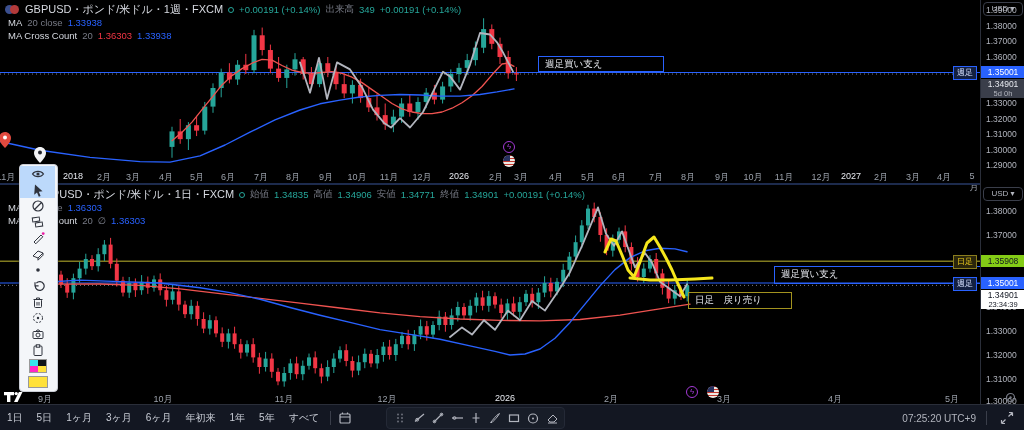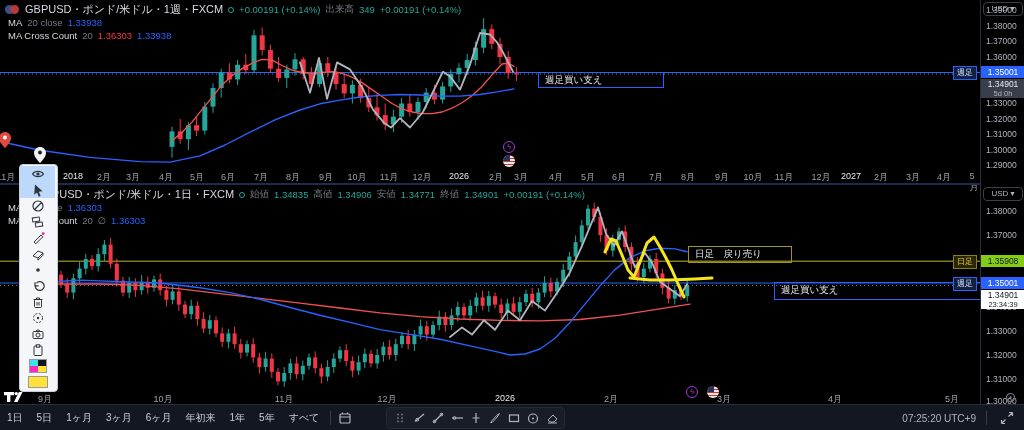--- a/index.html
+++ b/index.html
@@ -24,22 +24,22 @@
   
   .price-col{left:980px;top:0;width:44px;height:404px;border-left:1px solid #2a2e39;background:#000;z-index:20;}
   .p-tick{position:absolute;left:5px;font-size:8.5px;color:#b2b5be;height:10px;line-height:10px;}
   .cur-btn{position:absolute;left:2px;width:38px;height:12px;border:1px solid #3a3e4a;border-radius:4px;
            color:#b2b5be;font-size:8px;line-height:12px;text-align:center;}
   .px-label{position:absolute;left:0;width:44px;height:12px;font-size:8.5px;line-height:12px;text-align:center;}
   .line-tag{position:absolute;height:12px;font-size:8px;line-height:12px;padding:0 3px;z-index:21;}
   .countdown{position:absolute;left:0;width:44px;text-align:center;font-size:8.5px;line-height:9px;padding-top:1px;}
   
   .anno{position:absolute;font-size:9.5px;color:#e8eaf0;line-height:14px;padding-left:6px;z-index:6;white-space:nowrap;}
-  .anno.blue{border:1px solid #2962ff;margin-top:16px;}
-  .anno.yellow{border:1px solid #a3931f;}
+  .anno.blue{border:1px solid #2962ff;}
+  .anno.yellow{border:1px solid #a3931f;margin-top:46px;}
   
   .palette{left:19px;top:164px;width:37px;background:#f4f6f9;border:1px solid #c9ccd4;border-radius:4px;
            z-index:30;box-shadow:0 1px 3px rgba(0,0,0,.6);padding:1px 0;}
   .prow{width:35px;height:16px;display:flex;align-items:center;justify-content:center;}
   .prow.sel{background:#bcd9fb;}
   .cgrid{width:16px;height:12px;display:grid;grid-template-columns:8px 8px;grid-template-rows:6px 6px;border:1px solid #999;}
   .yswatch{width:18px;height:10px;background:#ffe13a;border:1px solid #999;}
   
   .toolbar{left:0;top:404px;width:1024px;height:26px;background:#131722;border-top:1px solid #2a2e39;z-index:40;
            display:flex;align-items:center;}

